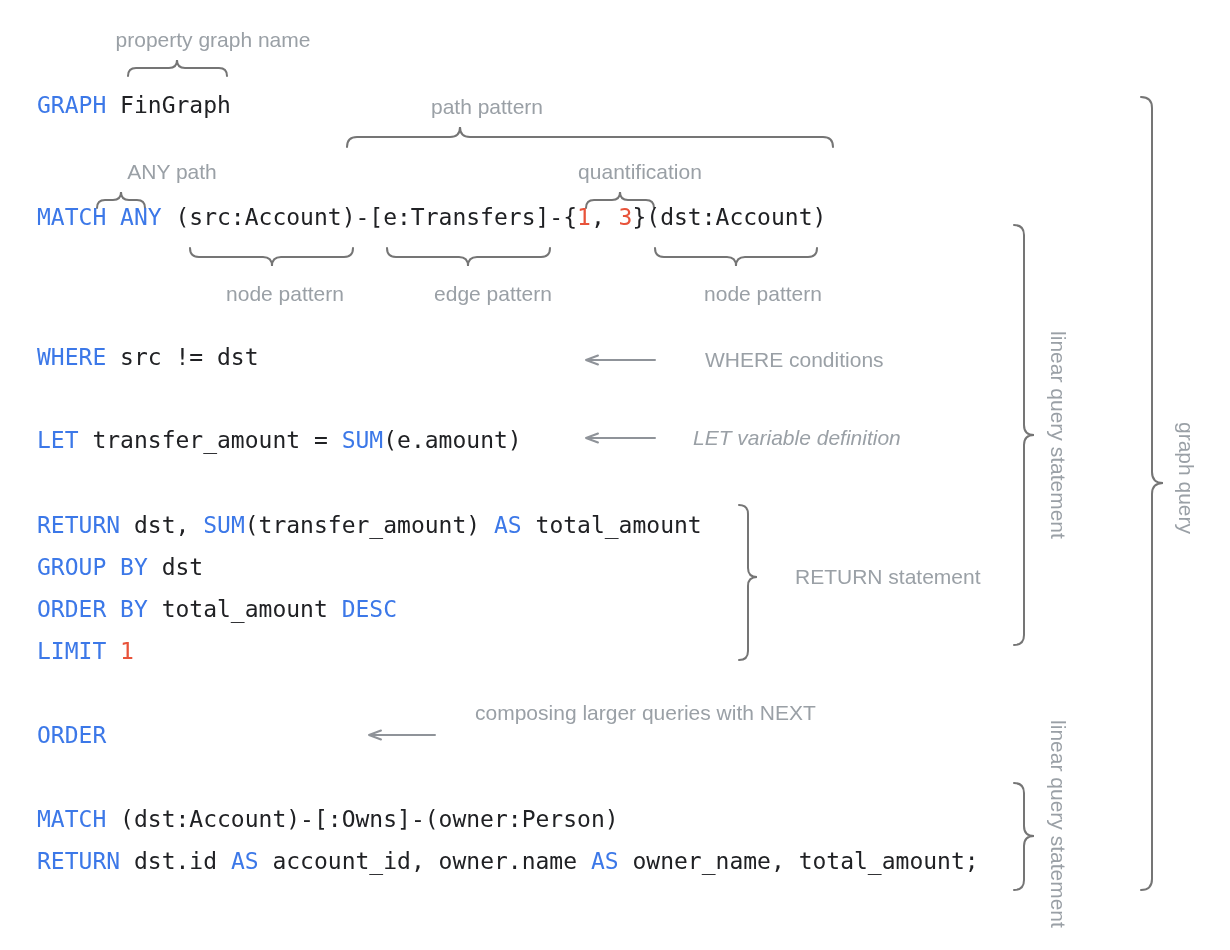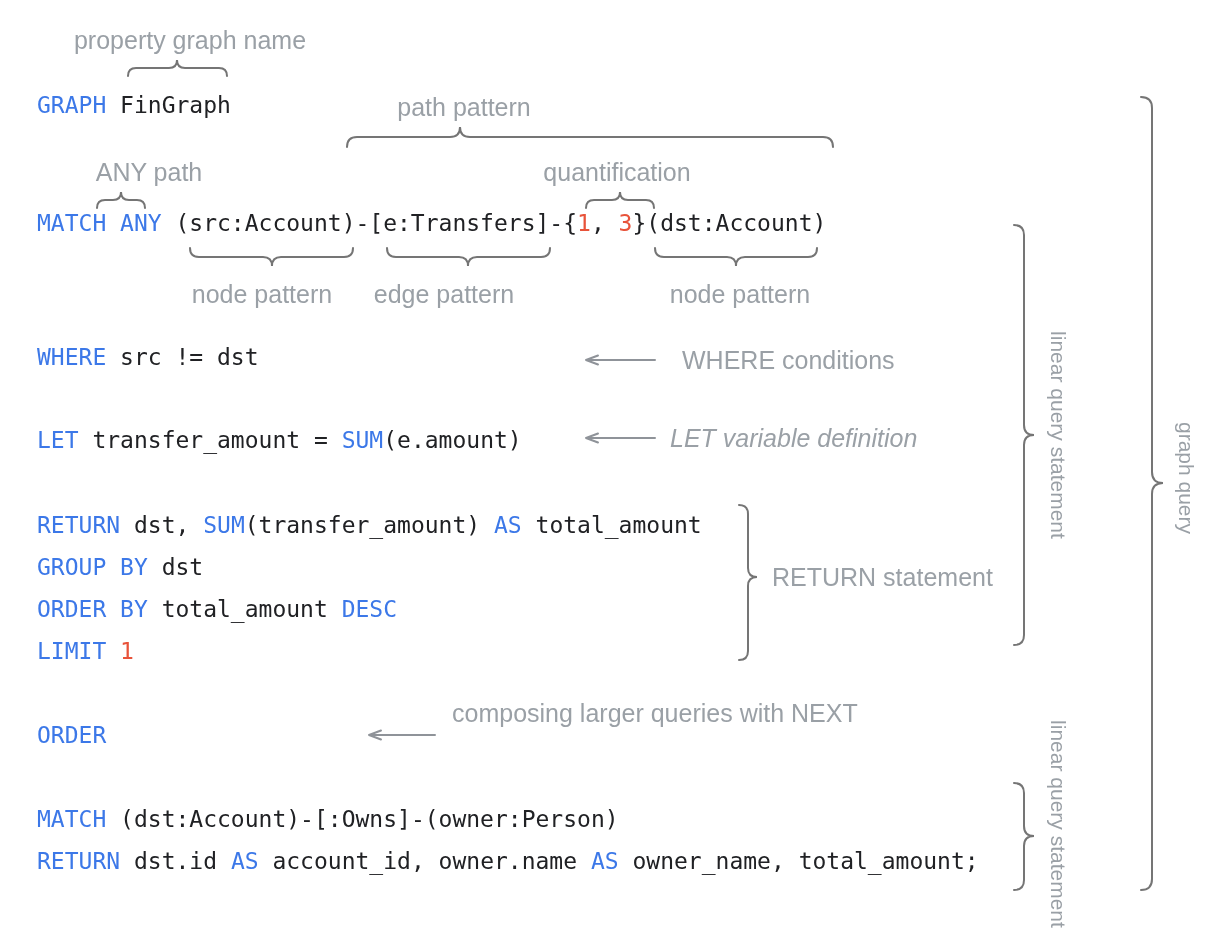--- a/index.html
+++ b/index.html
@@ -16,22 +16,22 @@
   .code-line {
     position:absolute; left:37px;
     font-family:"DejaVu Sans Mono","Liberation Mono",monospace;
     font-size:23px; line-height:26px; white-space:pre;
     color:var(--code,#202124);
   }
   .code-line .kw  { color:var(--kw,#3c78e8); }
   .code-line .num { color:var(--num,#e8533a); }
   .code-line .code { color:var(--code,#202124); }
   .label {
-    position:absolute; font-size:25px; line-height:24px;
-    color:var(--label,#9aa0a6); white-space:nowrap;
+    position:absolute; font-size:21px; line-height:24px;
+    color:var(--label,#9aa0a6); white-space:nowrap;margin-left:23px;
   }
   .label.center { transform:translate(-50%,-50%); }
   .label.left   { transform:translateY(-50%); }
   .vlabel {
     position:absolute; font-size:21px; line-height:24px;
     color:var(--label,#9aa0a6); white-space:nowrap;
     transform:translate(-50%,-50%) rotate(90deg);
   }
 </style>
 </head>
@@ -49,38 +49,38 @@
       <path d="M 739 505 Q 748 505 748 514 L 748 568 Q 748 577 757 577 Q 748 577 748 586 L 748 651 Q 748 660 739 660" class="brace"></path>
       <path d="M 1014 225 Q 1024 225 1024 235 L 1024 425 Q 1024 435 1034 435 Q 1024 435 1024 445 L 1024 635 Q 1024 645 1014 645" class="brace"></path>
       <path d="M 1141 97 Q 1152 97 1152 108 L 1152 472 Q 1152 483 1163 483 Q 1152 483 1152 494 L 1152 879 Q 1152 890 1141 890" class="brace"></path>
       <path d="M 1014 783 Q 1024 783 1024 793 L 1024 826 Q 1024 836 1034 836 Q 1024 836 1024 846 L 1024 880 Q 1024 890 1014 890" class="brace"></path>
       <path d="M 655 360 L 588 360 M 598 355.5 L 586 360 L 598 364.5" class="arrow"></path>
       <path d="M 655 438 L 588 438 M 598 433.5 L 586 438 L 598 442.5" class="arrow"></path>
       <path d="M 435 735 L 371 735 M 381 730.5 L 369 735 L 381 739.5" class="arrow"></path>
     </svg>
   <div id="code-layer">
       <div class="code-line" style="top: 92px;"><span class="kw">GRAPH</span><span class="code"> FinGraph</span></div>
-      <div class="code-line" style="top: 210px;"><span class="kw">MATCH ANY</span><span class="code"> (src:Account)-[e:Transfers]-{</span><span class="num">1</span><span class="code">, </span><span class="num">3</span><span class="code">}(dst:Account)</span></div>
+      <div class="code-line" style="top: 204px;"><span class="kw">MATCH ANY</span><span class="code"> (src:Account)-[e:Transfers]-{</span><span class="num">1</span><span class="code">, </span><span class="num">3</span><span class="code">}(dst:Account)</span></div>
       <div class="code-line" style="top: 344px;"><span class="kw">WHERE</span><span class="code"> src != dst</span></div>
       <div class="code-line" style="top: 427px;"><span class="kw">LET</span><span class="code"> transfer_amount = </span><span class="kw">SUM</span><span class="code">(e.amount)</span></div>
       <div class="code-line" style="top: 512px;"><span class="kw">RETURN</span><span class="code"> dst, </span><span class="kw">SUM</span><span class="code">(transfer_amount) </span><span class="kw">AS</span><span class="code"> total_amount</span></div>
       <div class="code-line" style="top: 554px;"><span class="kw">GROUP BY</span><span class="code"> dst</span></div>
       <div class="code-line" style="top: 596px;"><span class="kw">ORDER BY</span><span class="code"> total_amount </span><span class="kw">DESC</span></div>
       <div class="code-line" style="top: 638px;"><span class="kw">LIMIT</span><span class="code"> </span><span class="num">1</span></div>
       <div class="code-line" style="top: 722px;"><span class="kw">ORDER</span></div>
       <div class="code-line" style="top: 806px;"><span class="kw">MATCH</span><span class="code"> (dst:Account)-[:Owns]-(owner:Person)</span></div>
       <div class="code-line" style="top: 848px;"><span class="kw">RETURN</span><span class="code"> dst.id </span><span class="kw">AS</span><span class="code"> account_id, owner.name </span><span class="kw">AS</span><span class="code"> owner_name, total_amount;</span></div>
     </div>
   <div id="label-layer">
       <div class="label center" style="left: 190px; top: 40px;">property graph name</div>
       <div class="label center" style="left: 464px; top: 107px;">path pattern</div>
       <div class="label center" style="left: 149px; top: 172px;">ANY path</div>
       <div class="label center" style="left: 617px; top: 172px;">quantification</div>
       <div class="label center" style="left: 262px; top: 294px;">node pattern</div>
-      <div class="label center" style="left: 444px; top: 294px;">edge pattern</div>
+      <div class="label center" style="left: 470px; top: 294px;">edge pattern</div>
       <div class="label center" style="left: 740px; top: 294px;">node pattern</div>
       <div class="label left" style="left: 682px; top: 360px;">WHERE conditions</div>
       <div class="label left" style="left: 670px; top: 438px; font-style: italic;">LET variable definition</div>
       <div class="label left" style="left: 772px; top: 577px;">RETURN statement</div>
       <div class="label left" style="left: 452px; top: 713px;">composing larger queries with NEXT</div>
       <div class="vlabel" style="left: 1058px; top: 435px;">linear query statement</div>
       <div class="vlabel" style="left: 1186px; top: 478px;">graph query</div>
       <div class="vlabel" style="left: 1058px; top: 824px;">linear query statement</div>
     </div>
 </div>

